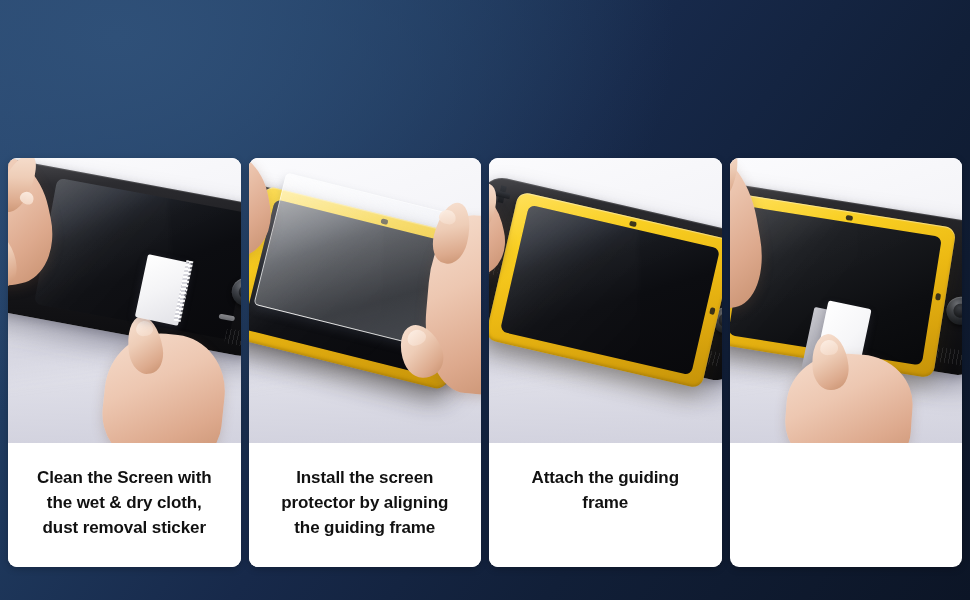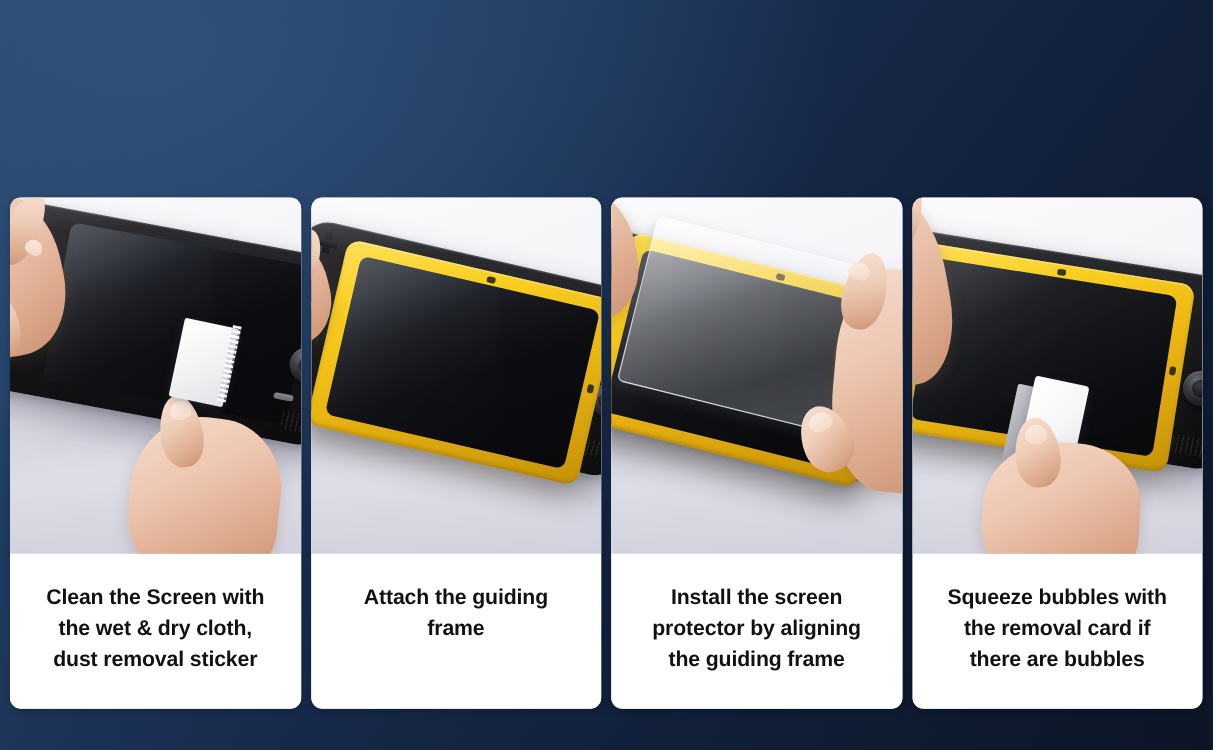--- a/index.html
+++ b/index.html
@@ -302,20 +302,56 @@
         <div class="caption-text">Clean the Screen with the wet &amp; dry cloth, dust removal sticker</div>
       </div>
     </div>
 
     <div class="card">
       <div class="photo">
         <div class="photo-inner">
           <div class="surface"></div>
           <div class="surface2"></div>
 
+          <div class="device" style="left:-58px; top:48px; width:286px; height:152px; transform:rotate(14deg);">
+            <div class="stick" style="left:32px; top:14px; width:26px; height:26px;"></div>
+
+          </div>
+
+          <div class="guide-frame" style="left:-6px; top:52px; width:224px; height:156px; transform:rotate(14deg);">
+            <div class="screen" style="left:13px; top:11px; right:13px; bottom:11px;">
+              <div class="screen-glow"></div>
+            </div>
+            <div class="guide-notch" style="left:54%; top:4px;"></div>
+            <div class="guide-notch" style="right:5px; top:44%; width:5px; height:7px;"></div>
+          </div>
+
+          <div class="glass-sheet" style="left:18px; top:36px; width:194px; height:136px; transform:rotate(14deg); border-radius:5px;"></div>
+
+          <div class="hand" style="left:-66px; top:-8px; width:86px; height:108px; border-radius:44% 50% 42% 48%; transform:rotate(-10deg);"></div>
+          <div class="finger" style="left:-30px; top:-12px; width:30px; height:58px; transform:rotate(18deg);"></div>
+
+          <div class="hand" style="left:178px; top:58px; width:104px; height:178px; border-radius:40% 46% 40% 44%; transform:rotate(5deg);"></div>
+          <div class="finger" style="left:186px; top:44px; width:34px; height:62px; transform:rotate(14deg);"></div>
+          <div class="nail" style="left:190px; top:52px; width:17px; height:14px; transform:rotate(14deg);"></div>
+          <div class="finger" style="left:152px; top:166px; width:40px; height:54px; transform:rotate(-22deg);"></div>
+          <div class="nail" style="left:158px; top:172px; width:19px; height:15px; transform:rotate(-22deg);"></div>
+        </div>
+      </div>
+      <div class="caption">
+        <div class="caption-text">Install the screen protector by aligning the guiding frame</div>
+      </div>
+    </div>
+
+    <div class="card">
+      <div class="photo">
+        <div class="photo-inner">
+          <div class="surface"></div>
+          <div class="surface2"></div>
+
           <div class="device" style="left:-24px; top:46px; width:288px; height:150px; transform:rotate(13deg);">
             <div class="stick" style="left:36px; top:12px; width:26px; height:26px;"></div>
             <div class="dpad" style="left:12px; top:8px;"></div>
             <div class="stick" style="right:8px; top:76px; width:26px; height:26px;"></div>
             <div class="grille" style="left:10px; top:84px; width:24px; height:13px;"></div>
             <div class="grille" style="right:18px; bottom:14px; width:26px; height:14px;"></div>
             <div class="btn-pill" style="left:16px; top:66px; width:12px; height:5px;"></div>
           </div>
 
           <div class="guide-frame" style="left:10px; top:56px; width:222px; height:152px; transform:rotate(13deg);">
@@ -334,56 +370,20 @@
         <div class="caption-text">Attach the guiding frame</div>
       </div>
     </div>
 
     <div class="card">
       <div class="photo">
         <div class="photo-inner">
           <div class="surface"></div>
           <div class="surface2"></div>
 
-          <div class="device" style="left:-58px; top:48px; width:286px; height:152px; transform:rotate(14deg);">
-            <div class="stick" style="left:32px; top:14px; width:26px; height:26px;"></div>
-
-          </div>
-
-          <div class="guide-frame" style="left:-6px; top:52px; width:224px; height:156px; transform:rotate(14deg);">
-            <div class="screen" style="left:13px; top:11px; right:13px; bottom:11px;">
-              <div class="screen-glow"></div>
-            </div>
-            <div class="guide-notch" style="left:54%; top:4px;"></div>
-            <div class="guide-notch" style="right:5px; top:44%; width:5px; height:7px;"></div>
-          </div>
-
-          <div class="glass-sheet" style="left:18px; top:36px; width:194px; height:136px; transform:rotate(14deg); border-radius:5px;"></div>
-
-          <div class="hand" style="left:-66px; top:-8px; width:86px; height:108px; border-radius:44% 50% 42% 48%; transform:rotate(-10deg);"></div>
-          <div class="finger" style="left:-30px; top:-12px; width:30px; height:58px; transform:rotate(18deg);"></div>
-
-          <div class="hand" style="left:178px; top:58px; width:104px; height:178px; border-radius:40% 46% 40% 44%; transform:rotate(5deg);"></div>
-          <div class="finger" style="left:186px; top:44px; width:34px; height:62px; transform:rotate(14deg);"></div>
-          <div class="nail" style="left:190px; top:52px; width:17px; height:14px; transform:rotate(14deg);"></div>
-          <div class="finger" style="left:152px; top:166px; width:40px; height:54px; transform:rotate(-22deg);"></div>
-          <div class="nail" style="left:158px; top:172px; width:19px; height:15px; transform:rotate(-22deg);"></div>
-        </div>
-      </div>
-      <div class="caption">
-        <div class="caption-text">Install the screen protector by aligning the guiding frame</div>
-      </div>
-    </div>
-
-    <div class="card">
-      <div class="photo">
-        <div class="photo-inner">
-          <div class="surface"></div>
-          <div class="surface2"></div>
-
           <div class="device" style="left:-34px; top:44px; width:294px; height:154px; transform:rotate(9deg);">
             <div class="stick" style="left:26px; top:18px; width:26px; height:26px;"></div>
             <div class="stick" style="right:12px; top:76px; width:28px; height:28px;"></div>
 
             <div class="grille" style="right:14px; bottom:10px; width:28px; height:15px;"></div>
 
           </div>
 
           <div class="guide-frame" style="left:-6px; top:52px; width:222px; height:152px; transform:rotate(9deg);">
             <div class="screen" style="left:13px; top:11px; right:13px; bottom:11px; background:linear-gradient(150deg,#27292e 0%,#1a1c20 30%,#0d0e11 70%,#08090b 100%);">
@@ -398,19 +398,16 @@
 
           <div class="hand" style="left:-64px; top:-8px; width:92px; height:160px; border-radius:42% 48% 40% 46%; transform:rotate(-10deg);"></div>
           <div class="finger" style="left:-26px; top:-14px; width:32px; height:60px; transform:rotate(20deg);"></div>
           <div class="nail" style="left:-16px; top:16px; width:16px; height:13px; transform:rotate(20deg);"></div>
 
           <div class="hand" style="left:56px; top:196px; width:126px; height:116px; border-radius:46% 42% 36% 40%; transform:rotate(4deg);"></div>
           <div class="finger" style="left:82px; top:176px; width:36px; height:56px; transform:rotate(-6deg);"></div>
           <div class="nail" style="left:90px; top:182px; width:18px; height:15px; transform:rotate(-6deg);"></div>
         </div>
       </div>
-      <div class="caption">
-        <div class="caption-text">Squeeze bubbles with the removal card if there are bubbles</div>
-      </div>
     </div>
 
   </div>
 </div>
 
 </body></html>

